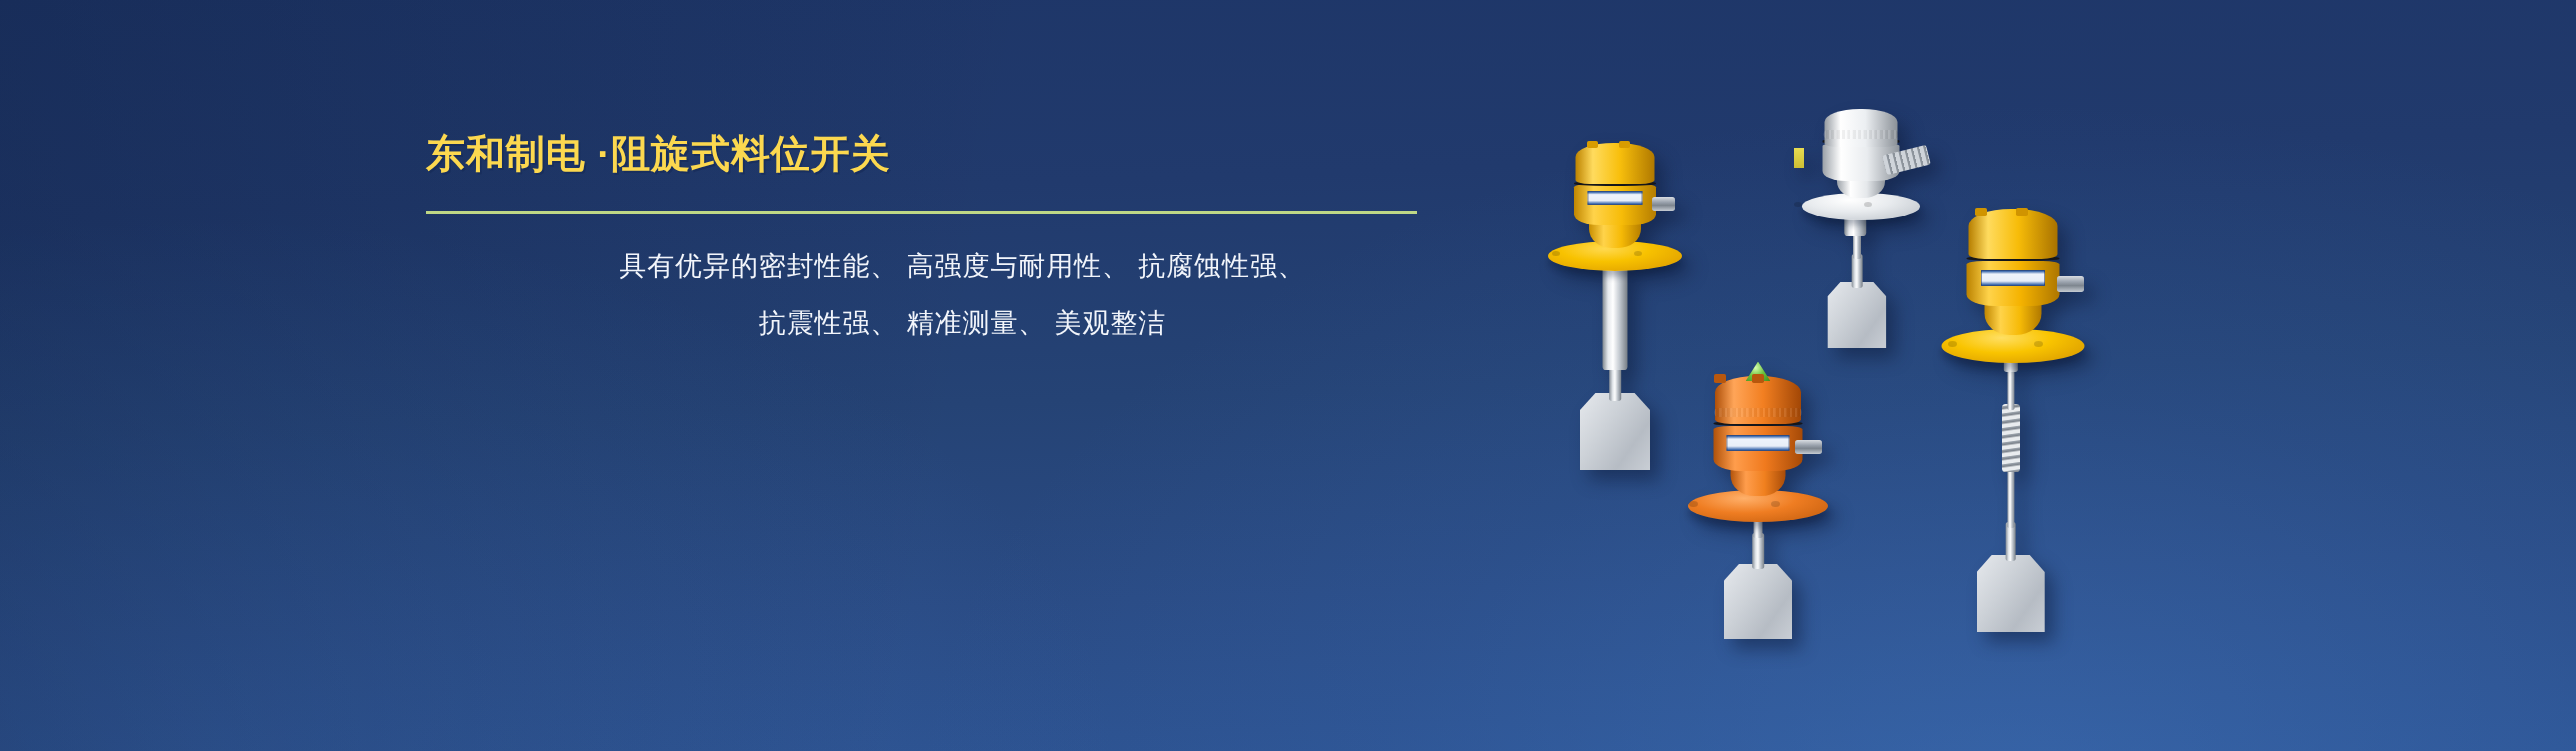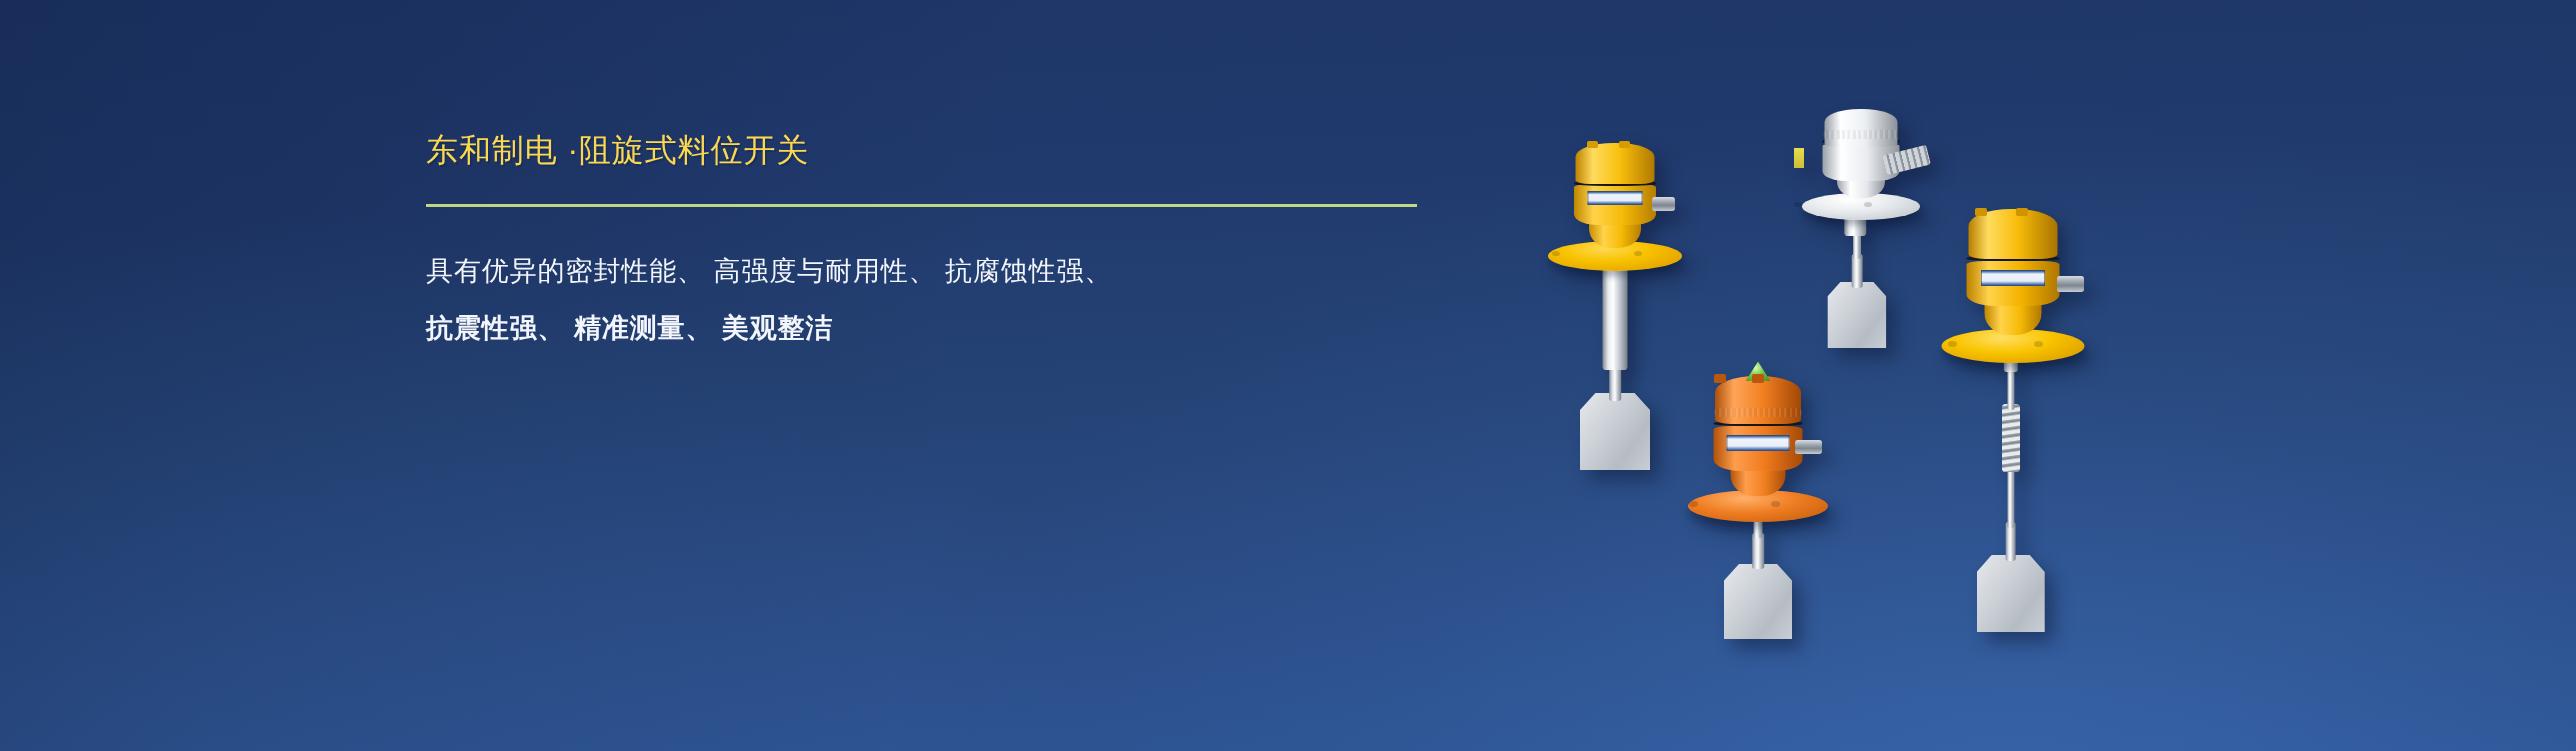--- a/index.html
+++ b/index.html
@@ -24,45 +24,45 @@
   }
   .banner::after{
     content:""; position:absolute; inset:0; pointer-events:none;
     background:linear-gradient(100deg, rgba(10,24,56,0.30) 0%, rgba(10,24,56,0.0) 38%);
   }
 
   
   .copy { position:absolute; left:426px; top:134px; width:1073px; z-index:5; }
 
   .eyebrow {
-    font-size:32px; font-weight:400; letter-spacing:0.9px;
+    font-size:39px; font-weight:700; letter-spacing:0.9px;
     color:#fcd84f; line-height:1.0;
     text-shadow: 1.8px 1.8px 0 rgba(20,40,85,0.55);
     white-space:nowrap;
   }
 
   .headline {
     margin-top:52px;
     font-size:55px; font-weight:700; letter-spacing:1.8px;
     color:#fcd84f; line-height:1.0;
     text-shadow: 2.7px 2.7px 0 rgba(20,40,85,0.55);
     white-space:nowrap;
   }
 
   .rule {
     margin-top:38px; width:991px; height:2.7px;
     background:#c8e087; opacity:.95;
   }
 
-  .blurb { margin-top:51px; }
+  .blurb { margin-top:39px;text-align:center; }
   .blurb-line {
     font-size:27px; font-weight:400; color:#f2f5fb;
     line-height:1.0; letter-spacing:0.9px; white-space:nowrap;
   }
-  .blurb-line + .blurb-line { margin-top:30px;font-weight:bold; }
+  .blurb-line + .blurb-line { margin-top:30px; }
 
   
   .products { position:absolute; left:1503px; top:107px; width:626px; height:537px; z-index:4; }
   .unit { position:absolute; }
 
   .shadowcast { filter: drop-shadow(9px 10.7px 9px rgba(8,20,48,0.45)); }
   .cap {
     position:absolute; left:50%; transform:translateX(-50%);
     border-radius:48% 48% 18% 18% / 34% 34% 10% 10%;
   }

